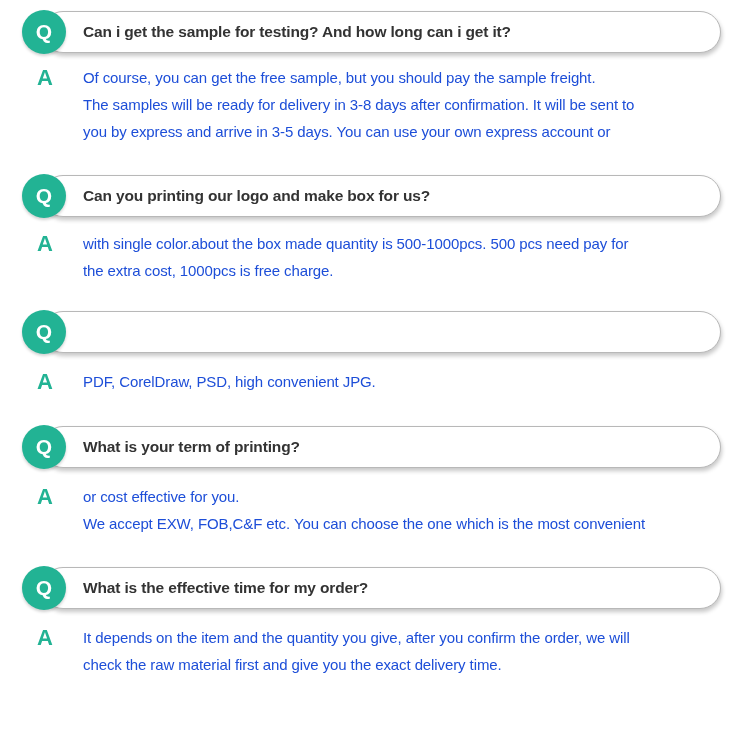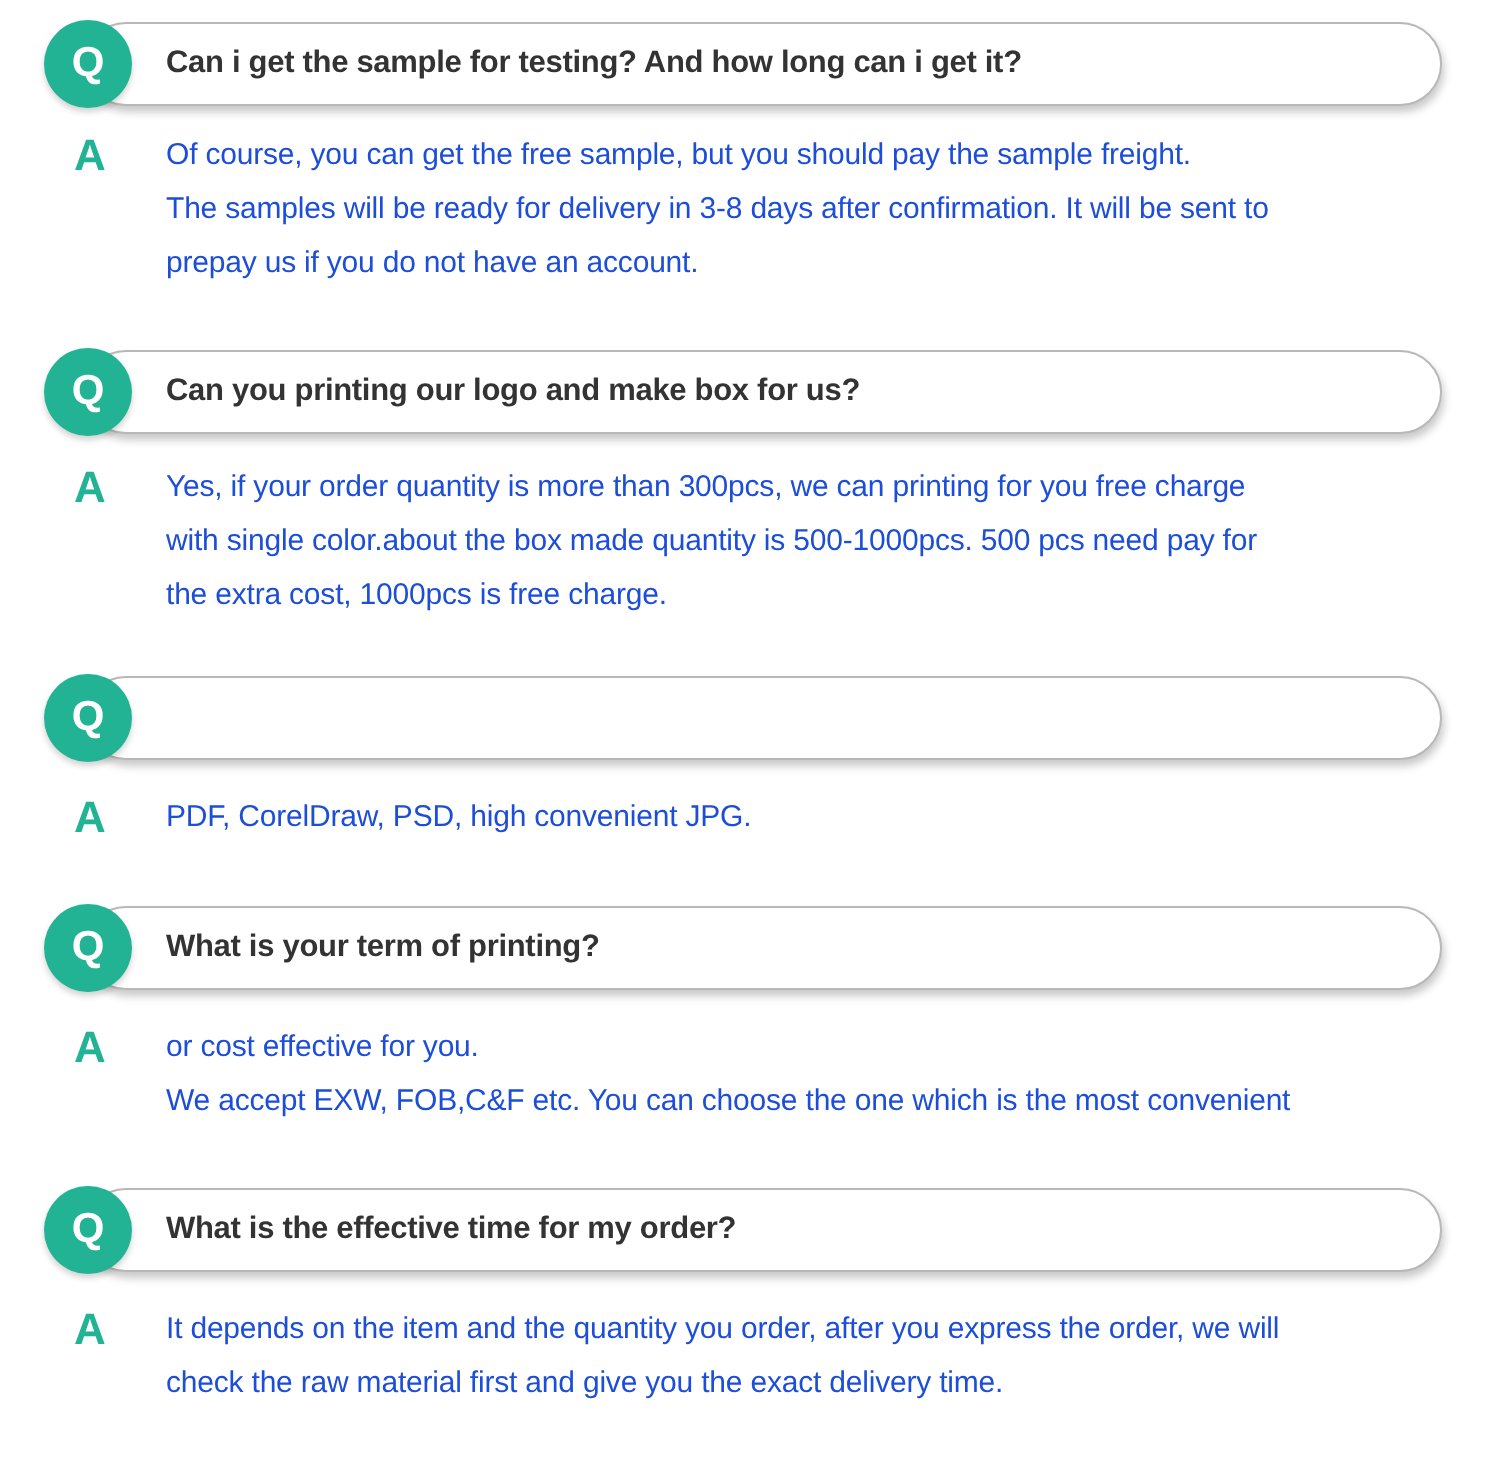--- a/index.html
+++ b/index.html
@@ -132,35 +132,34 @@
     <div class="q-row">
       <div class="q-pill"></div>
       <div class="q-badge">Q</div>
       <div class="q-text">Can i get the sample for testing? And how long can i get it?</div>
     </div>
     <div class="a-row">
       <div class="a-badge">A</div>
       <div class="a-text">
         <span class="a-line">Of course, you can get the free sample, but you should pay the sample freight.</span>
         <span class="a-line">The samples will be ready for delivery in 3-8 days after confirmation.  It will be sent to</span>
-        <span class="a-line">prepay us if you do not have an account.</span>
+        <span class="a-line">you by express and arrive in 3-5 days.  You can use your own express account or</span>
       </div>
     </div>
   </div>
 
   <div class="faq-item item-1">
     <div class="q-row">
       <div class="q-pill"></div>
       <div class="q-badge">Q</div>
       <div class="q-text">Can you printing our logo and make box for us?</div>
     </div>
     <div class="a-row">
       <div class="a-badge">A</div>
       <div class="a-text">
-        <span class="a-line">Yes, if your order quantity is more than 300pcs, we can printing for you free charge</span>
         <span class="a-line">with single color.about the box made quantity is 500-1000pcs. 500 pcs need pay for</span>
         <span class="a-line">the extra cost, 1000pcs is free charge.</span>
       </div>
     </div>
   </div>
 
   <div class="faq-item item-2">
     <div class="q-row">
       <div class="q-pill"></div>
       <div class="q-badge">Q</div>
@@ -190,19 +189,19 @@
 
   <div class="faq-item item-4">
     <div class="q-row">
       <div class="q-pill"></div>
       <div class="q-badge">Q</div>
       <div class="q-text">What is the effective time for my order?</div>
     </div>
     <div class="a-row">
       <div class="a-badge">A</div>
       <div class="a-text">
-        <span class="a-line">It depends on the item and the quantity you order, after you express the order, we will</span>
+        <span class="a-line">It depends on the item and the quantity you give, after you confirm the order, we will</span>
         <span class="a-line">check the raw material first and give you the exact delivery time.</span>
       </div>
     </div>
   </div>
 
 </div>
 
 </body></html>

